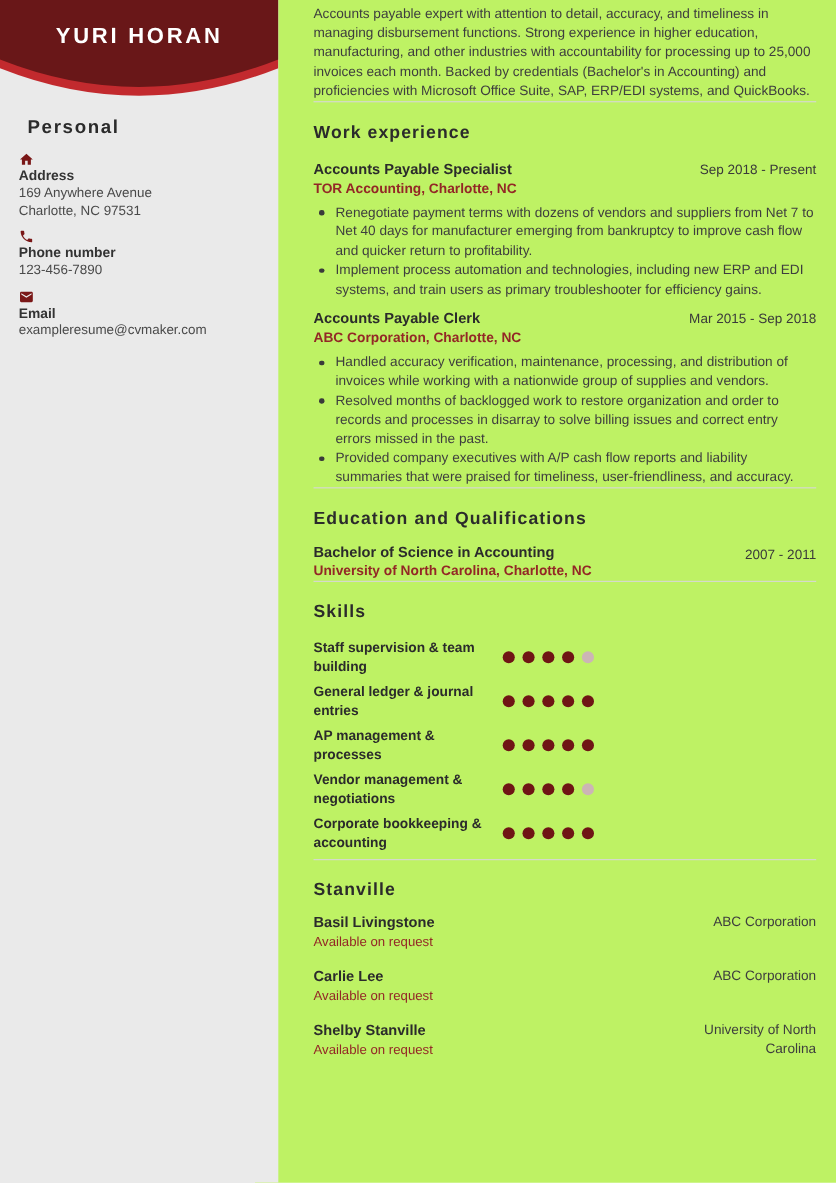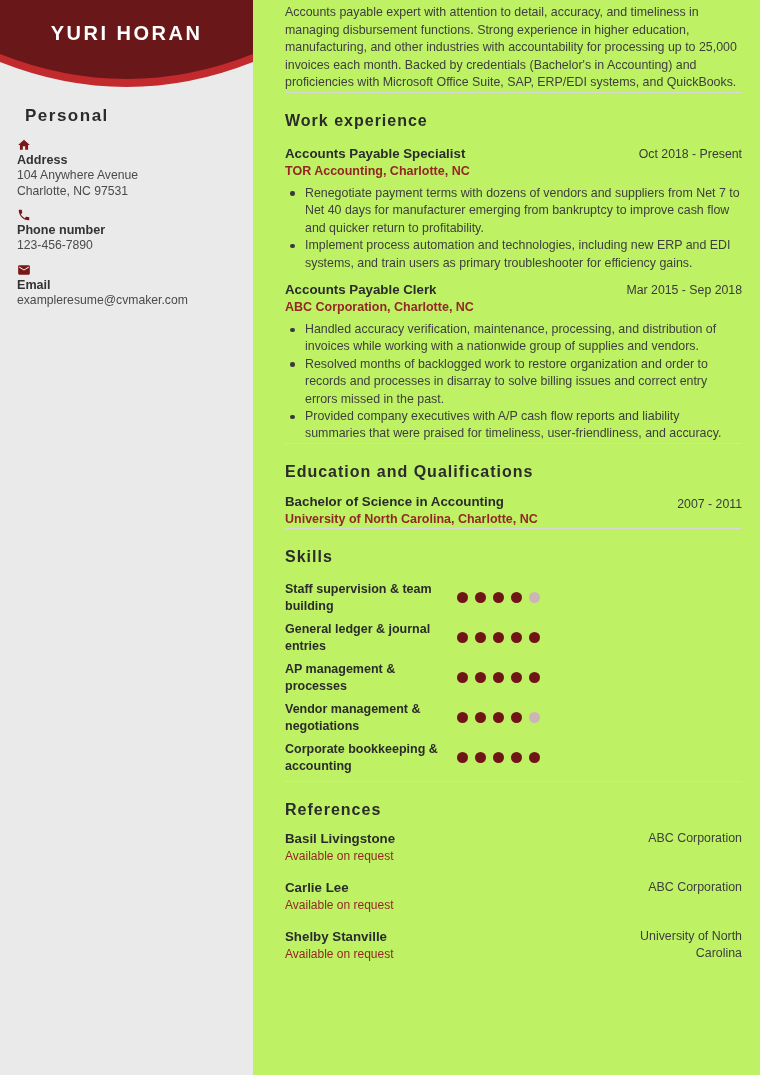--- a/index.html
+++ b/index.html
@@ -97,21 +97,21 @@
       <div class="p-items">
 
         <div class="p-item">
           <span class="p-icon">
             <svg viewBox="0 0 24 24">
                 <path d="M10 20v-6h4v6h5v-8h3L12 3 2 12h3v8z"></path>
               </svg>
           </span>
           <div>
             <div class="p-label">Address</div>
-            <div class="p-line">104 Anywhere Avenue</div>
+            <div class="p-line">169 Anywhere Avenue</div>
             <div class="p-line">Charlotte, NC 97531</div>
           </div>
         </div>
 
         <div class="p-item">
           <span class="p-icon">
             <svg viewBox="0 0 24 24">
                 <path d="M6.62 10.79c1.44 2.83 3.76 5.14 6.59 6.59l2.2-2.2c.27-.27.67-.36 1.02-.24 1.12.37 2.33.57 3.57.57.55 0 1 .45 1 1V20c0 .55-.45 1-1 1-9.39 0-17-7.61-17-17 0-.55.45-1 1-1h3.5c.55 0 1 .45 1 1 0 1.25.2 2.45.57 3.57.11.35.03.74-.25 1.02l-2.2 2.2z"></path>
               </svg>
           </span>
@@ -142,21 +142,21 @@
     <p class="summary">Accounts payable expert with attention to detail, accuracy, and timeliness in managing disbursement functions. Strong experience in higher education, manufacturing, and other industries with accountability for processing up to 25,000 invoices each month. Backed by credentials (Bachelor's in Accounting) and proficiencies with Microsoft Office Suite, SAP, ERP/EDI systems, and QuickBooks.</p>
 
     <hr class="divider hr-1">
 
     <section>
       <h3 class="section-heading">Work experience</h3>
 
       <article class="job job1">
         <div class="job-header">
           <span class="job-title">Accounts Payable Specialist</span>
-          <span class="job-dates">Oct 2018 - Present</span>
+          <span class="job-dates">Sep 2018 - Present</span>
         </div>
         <div class="job-company">TOR Accounting, Charlotte, NC</div>
         <ul class="bullets">
           <li>Renegotiate payment terms with dozens of vendors and suppliers from Net 7 to Net 40 days for manufacturer emerging from bankruptcy to improve cash flow and quicker return to profitability.</li>
           <li>Implement process automation and technologies, including new ERP and EDI systems, and train users as primary troubleshooter for efficiency gains.</li>
         </ul>
       </article>
 
       <article class="job job2">
         <div class="job-header">
@@ -239,21 +239,21 @@
               <span class="dot dot-filled"></span>
             </div>
         </div>
 
       </div>
     </section>
 
     <hr class="divider hr-4">
 
     <section>
-      <h3 class="section-heading">References</h3>
+      <h3 class="section-heading">Stanville</h3>
       <div class="refs-list">
 
         <div class="ref-row">
           <div>
             <div class="ref-name">Basil Livingstone</div>
             <div class="ref-note">Available on request</div>
           </div>
           <div class="ref-company">ABC Corporation</div>
         </div>
 

